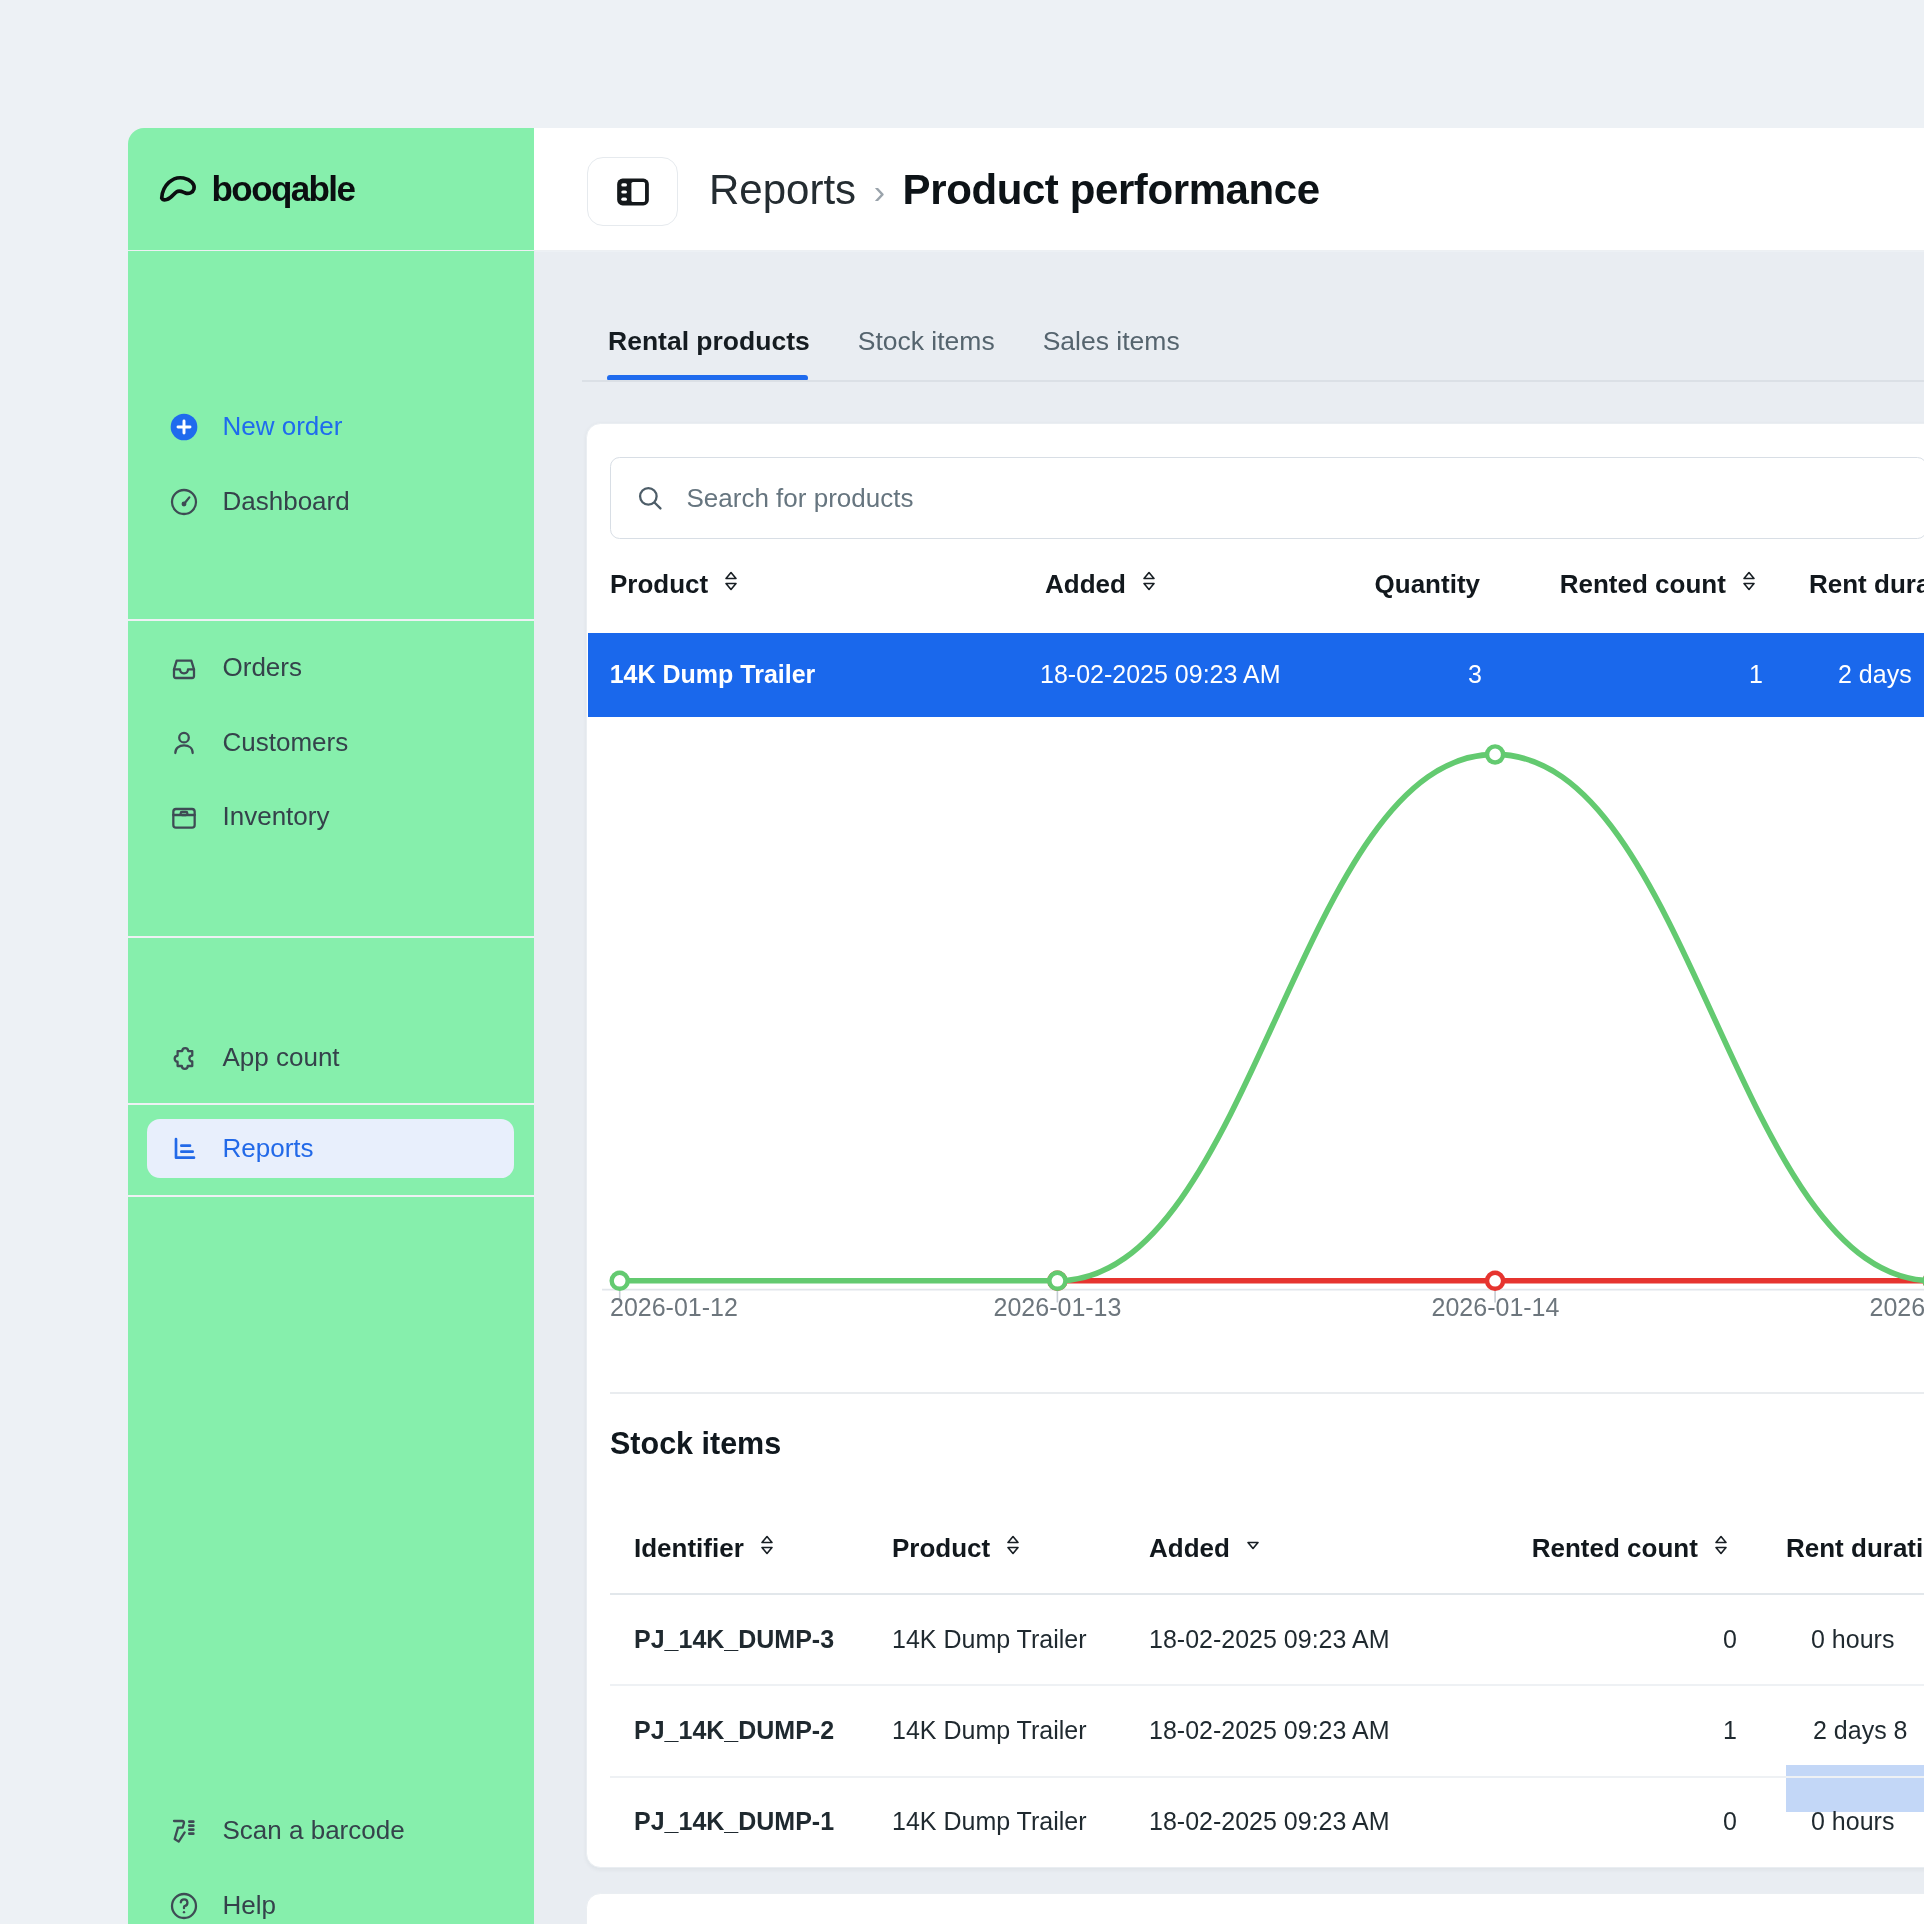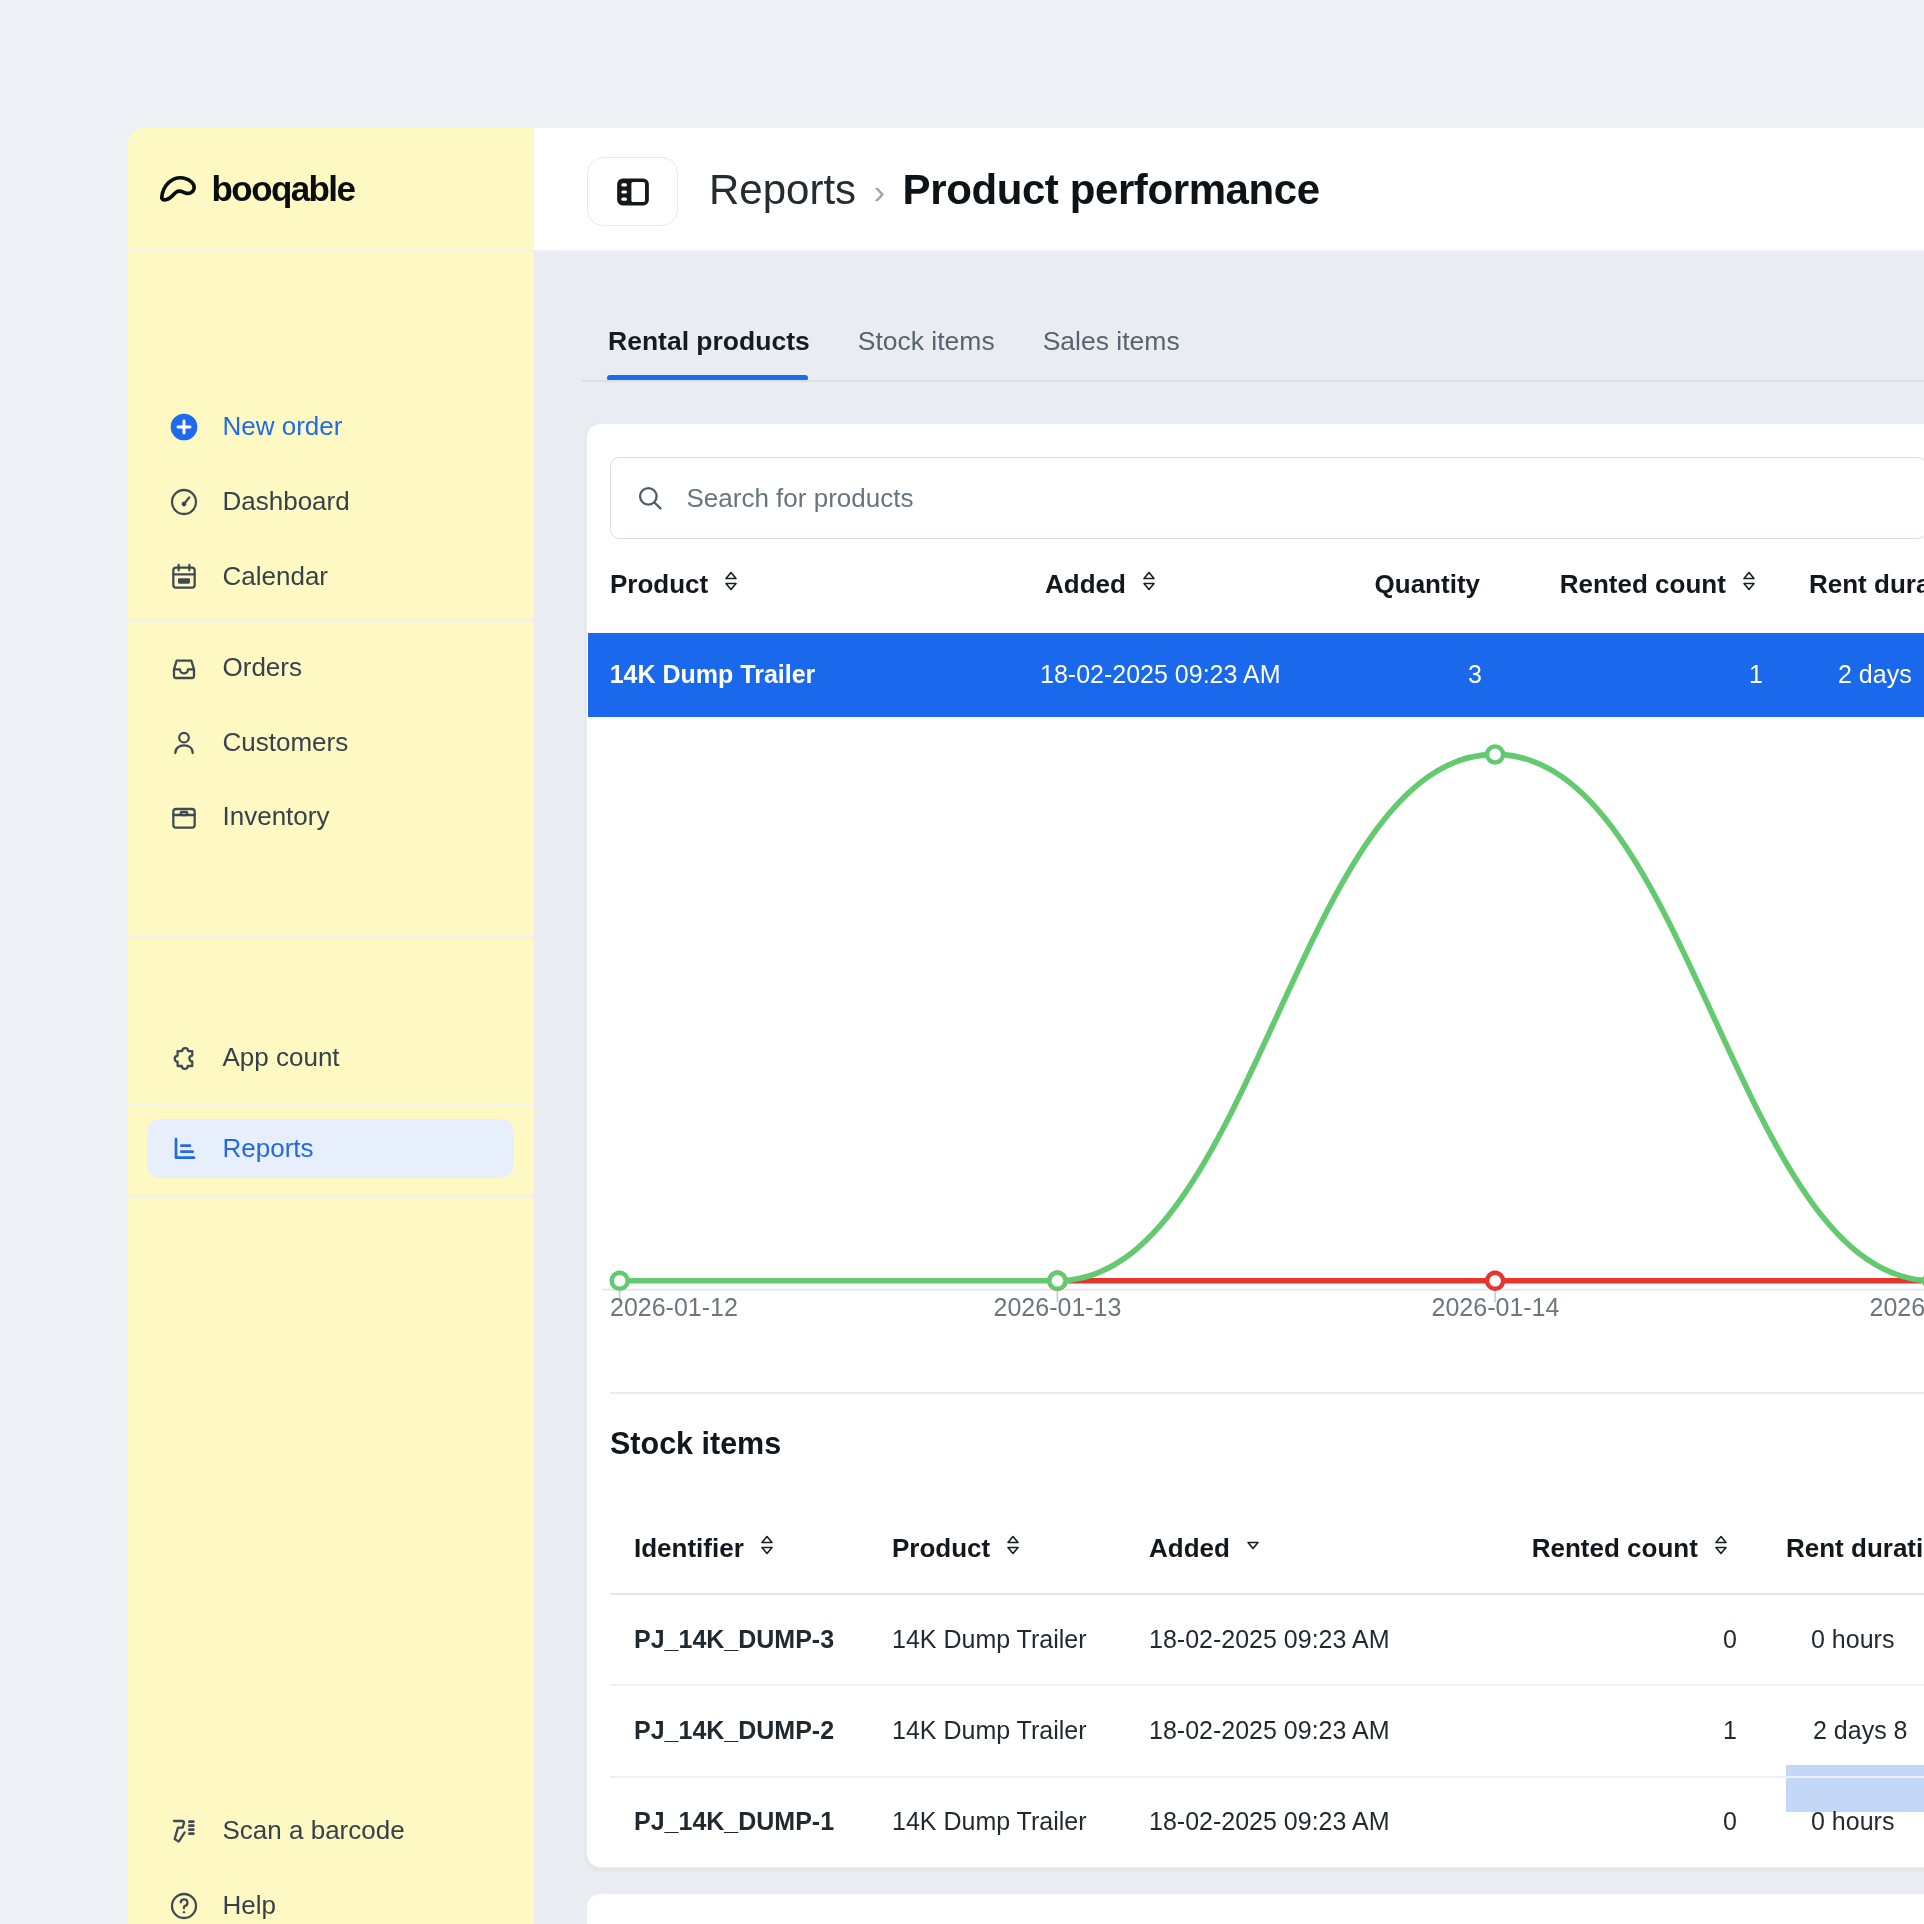--- a/index.html
+++ b/index.html
@@ -1,20 +1,20 @@
 <!DOCTYPE html>
 <html style="font-size:13px"><head>
 <meta charset="utf-8">
 <style>
   html,body{margin:0;padding:0;}
   body{background:#edf1f5;font-family:"Liberation Sans",sans-serif;}
   #canvas{position:relative;width:1925px;height:1925px;overflow:hidden;background:#edf1f5;}
 
   
-  .sidebar{position:absolute;left:128px;top:128px;width:406px;height:1797px;background:#fef9c3;
+  .sidebar{position:absolute;left:128px;top:128px;width:406px;height:1797px;background:#86efac;
            border-right:1.6px solid #e7ebef;border-top-left-radius:16px;}
   .side-header{position:absolute;left:0;top:0;width:406px;height:122px;border-bottom:1.6px solid #edf0f3;}
   .logo{position:absolute;left:27px;top:38px;display:flex;align-items:center;gap:9.6px;}
   .logo-text{font-size:35px;font-weight:800;letter-spacing:-1.6px;color:#0b0e10;}
   .collapse{position:absolute;left:449px;top:40px;width:48px;height:45px;display:flex;align-items:center;justify-content:center;cursor:pointer;}
   .nav-item{position:absolute;left:19px;width:367px;height:59px;display:flex;align-items:center;gap:22.5px;
             padding-left:21px;border-radius:13px;color:#35424b;font-size:26px;box-sizing:border-box;cursor:pointer;}
   .nav-item .nav-icon{width:32px;height:32px;flex:0 0 32px;}
   .nav-icon svg{width:100%;height:100%;stroke:#3e4b54;fill:none;stroke-width:1.7;stroke-linecap:round;stroke-linejoin:round;}
   .nav-item.blue{color:#1f6bee;}
@@ -105,30 +105,20 @@
     </div>
     <div class="nav-item" style="top:344px">
       <span class="nav-icon">
         <svg viewBox="0 0 24 24">
             <circle cx="12" cy="12" r="9"></circle>
             <path d="M12 13.5 L16 8.5"></path>
             <circle cx="12" cy="13.5" r="1" fill="#3e4b54"></circle>
           </svg>
       </span>
       <span>Dashboard</span>
-    </div>
-    <div class="nav-item" style="top:419px">
-      <span class="nav-icon">
-        <svg viewBox="0 0 24 24">
-            <rect x="4" y="5" width="16" height="15" rx="2"></rect>
-            <path d="M8 3 V7 M16 3 V7 M4 10 H20"></path>
-            <rect x="7.5" y="13" width="9" height="4" fill="#3e4b54" stroke="none" rx="1"></rect>
-          </svg>
-      </span>
-      <span>Calendar</span>
     </div>
 
     <div class="side-divider" style="top:491px"></div>
 
     <div class="nav-item" style="top:510px">
       <span class="nav-icon">
         <svg viewBox="0 0 24 24">
             <path d="M4.5 13 L6.5 6.5 H17.5 L19.5 13 V18 A1.5 1.5 0 0 1 18 19.5 H6 A1.5 1.5 0 0 1 4.5 18 Z"></path>
             <path d="M4.5 13 H9 C9 15 10.3 16 12 16 C13.7 16 15 15 15 13 H19.5"></path>
           </svg>

